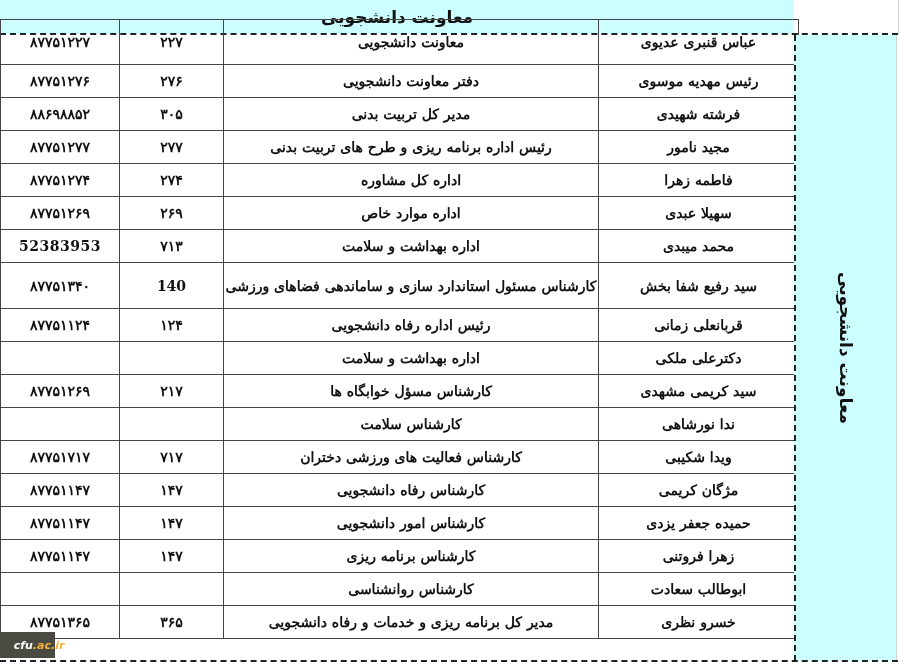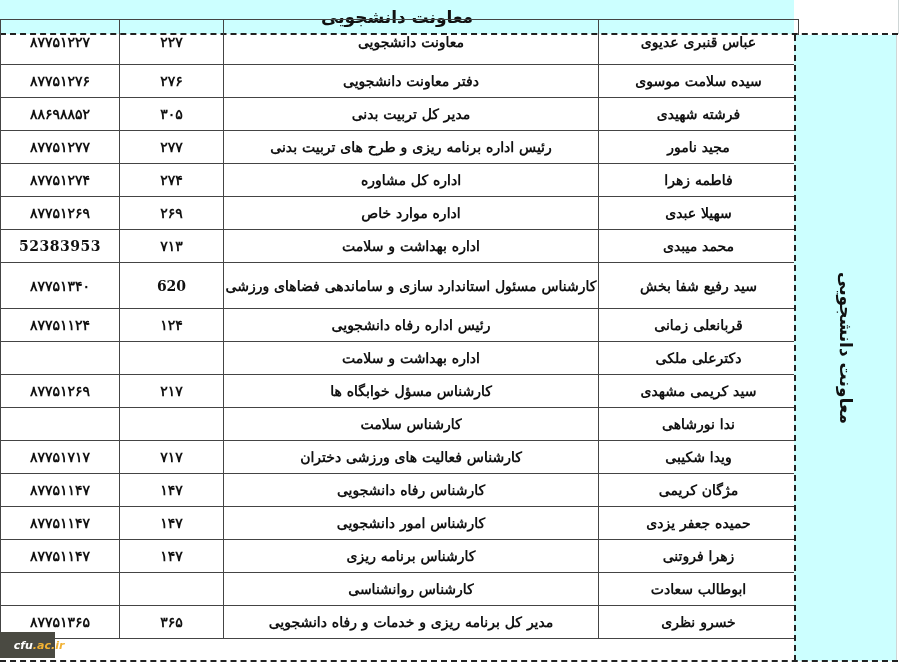--- a/index.html
+++ b/index.html
@@ -59,21 +59,21 @@
         <tr class="first">
           <td class="c-phone">۸۷۷۵۱۲۲۷</td>
           <td class="c-ext">۲۲۷</td>
           <td class="c-title">معاونت دانشجویی</td>
           <td class="c-name">عباس قنبری عدیوی</td>
         </tr>
         <tr>
           <td class="c-phone">۸۷۷۵۱۲۷۶</td>
           <td class="c-ext">۲۷۶</td>
           <td class="c-title">دفتر معاونت دانشجویی</td>
-          <td class="c-name">سیده سلامت موسوی</td>
+          <td class="c-name">رئیس مهدیه موسوی</td>
         </tr>
         <tr>
           <td class="c-phone">۸۸۶۹۸۸۵۲</td>
           <td class="c-ext">۳۰۵</td>
           <td class="c-title">مدیر کل تربیت بدنی</td>
           <td class="c-name">فرشته  شهیدی</td>
         </tr>
         <tr>
           <td class="c-phone">۸۷۷۵۱۲۷۷</td>
           <td class="c-ext">۲۷۷</td>
@@ -93,21 +93,21 @@
           <td class="c-name">سهیلا  عبدی</td>
         </tr>
         <tr>
           <td class="c-phone">52383953</td>
           <td class="c-ext">۷۱۳</td>
           <td class="c-title">اداره بهداشت و سلامت</td>
           <td class="c-name">محمد میبدی</td>
         </tr>
         <tr class="tall">
           <td class="c-phone">۸۷۷۵۱۳۴۰</td>
-          <td class="c-ext">620</td>
+          <td class="c-ext">140</td>
           <td class="c-title">کارشناس مسئول استاندارد سازی و ساماندهی فضاهای ورزشی</td>
           <td class="c-name">سید رفیع شفا بخش</td>
         </tr>
         <tr>
           <td class="c-phone">۸۷۷۵۱۱۲۴</td>
           <td class="c-ext">۱۲۴</td>
           <td class="c-title">رئیس اداره رفاه دانشجویی</td>
           <td class="c-name">قربانعلی زمانی</td>
         </tr>
         <tr>

